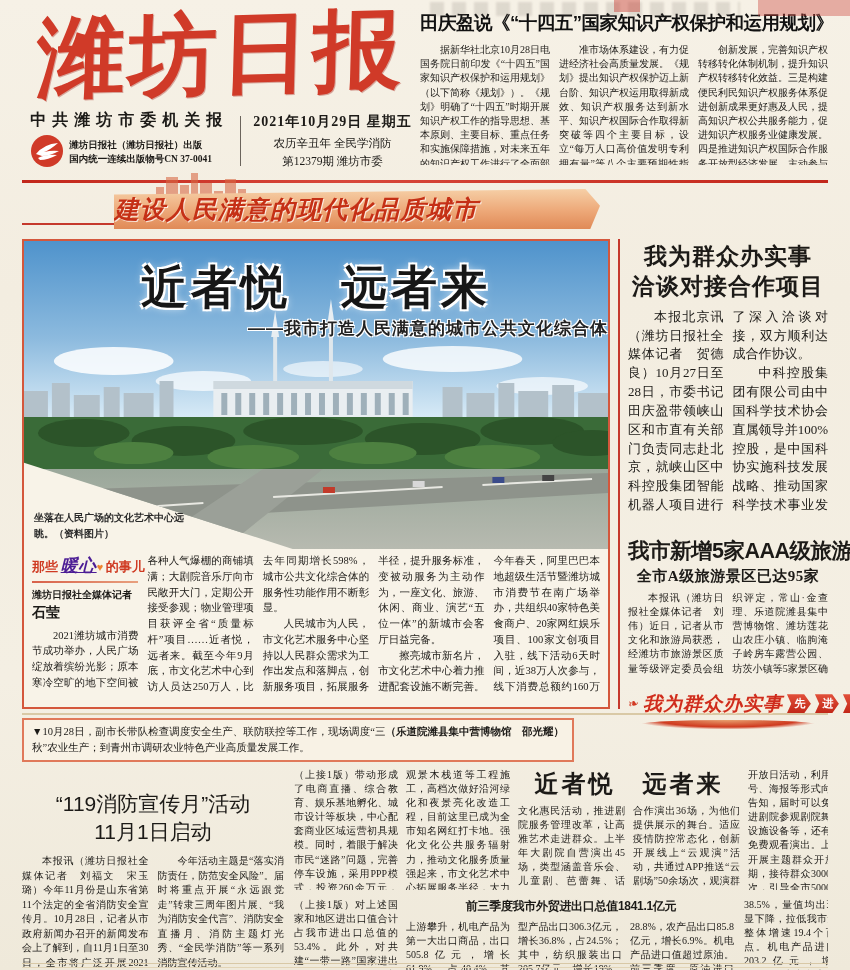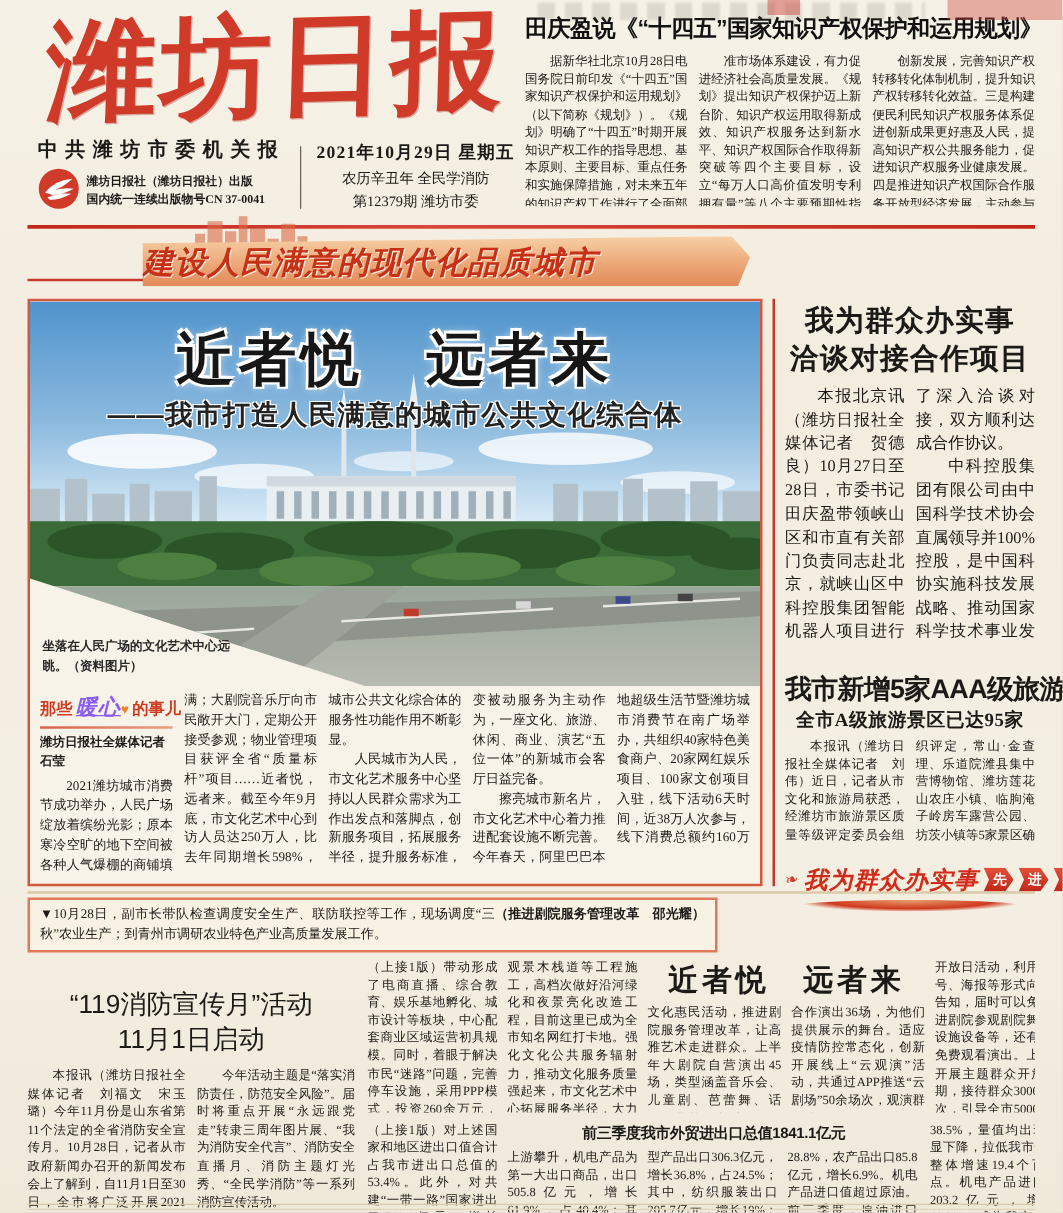--- a/index.html
+++ b/index.html
@@ -82,41 +82,41 @@
   }
   .photo svg{display:block;width:100%;height:100%;}
   .photo-headline{
     position:absolute;top:16px;left:0;right:0;text-align:center;
     font-family:"Liberation Serif","DejaVu Serif",serif;
     font-size:46px;font-weight:900;letter-spacing:4px;color:#161616;
     text-shadow:-2px -2px 0 #fff,2px -2px 0 #fff,-2px 2px 0 #fff,2px 2px 0 #fff,0 0 8px rgba(255,255,255,.9);
     white-space:nowrap;
   }
   .photo-subhead{
-    position:absolute;top:76px;left:0;right:0;text-align:center;
+    position:absolute;top:76px;left:0;right:0;text-align:right;
     font-family:"Liberation Sans","DejaVu Sans",sans-serif;
-    font-size:22px;font-weight:bold;color:#222;letter-spacing:1px;
+    font-size:17px;font-weight:bold;color:#222;letter-spacing:1px;
     text-shadow:-1px -1px 0 #fff,1px -1px 0 #fff,-1px 1px 0 #fff,1px 1px 0 #fff;
     white-space:nowrap;
   }
   .photo-caption{
     position:absolute;left:10px;bottom:8px;width:158px;
     font-size:10px;line-height:1.55;color:#2a2a2a;font-weight:bold;
   }
   .article-zone{height:150px;margin:4px 8px 4px 8px;overflow:hidden;
     column-count:5;column-gap:9px;font-size:10.5px;line-height:1.5;text-align:justify;}
   .article-zone p{margin:0;text-indent:2em;}
   .series-block{break-inside:avoid;margin-bottom:5px;}
   .series-badge{white-space:nowrap;}
   .series-badge .pre,.series-badge .post{color:#cf3a22;font-weight:900;font-size:13px;}
-  .series-badge .core{color:#8b5cf6;font-weight:900;font-size:17px;font-style:italic;letter-spacing:1px;text-decoration:underline;}
+  .series-badge .core{color:#4c1d95;font-weight:900;font-size:17px;font-style:italic;letter-spacing:1px;text-decoration:underline;}
   .series-badge .heart{color:#ef8430;font-size:11px;}
   .series-rule{height:2px;background:linear-gradient(90deg,#d8614a,#e8a07e);margin:2px 0 4px 0;}
   .byline{font-size:10px;font-weight:bold;text-align:left;}
-  .byline .nm{font-size:10px;}
+  .byline .nm{font-size:14px;}
 
   
   .right-col{flex:1;margin-left:8px;border-left:2px solid #c5392c;padding-left:8px;min-width:0;}
   .ra1-head{font-family:"Liberation Sans","DejaVu Sans",sans-serif;
     font-size:23px;font-weight:900;text-align:center;line-height:1.32;margin:2px 0 6px 0;letter-spacing:1px;}
   .ra1-body{column-count:2;column-gap:9px;height:222px;overflow:hidden;
     font-size:13px;line-height:1.45;text-align:justify;}
   .ra1-body p{margin:0;text-indent:2em;}
   .ra2-head{font-family:"Liberation Sans","DejaVu Sans",sans-serif;
     font-size:21.5px;font-weight:900;text-align:center;letter-spacing:-.5px;margin:6px 0 2px 0;white-space:nowrap;}
@@ -402,21 +402,21 @@
 
         </div>
         <div class="slogan-mound"></div>
       </div>
     </aside>
   </div>
 
   <div class="sep-tan"></div>
 
   <div class="brief-box">
-    <span class="brief-credit">（推进剧院服务管理改革　邵光耀）</span>
+    <span class="brief-credit">（乐道院潍县集中营博物馆　邵光耀）</span>
     <span>▼10月28日，副市长带队检查调度安全生产、联防联控等工作，现场调度“三秋”农业生产；到青州市调研农业特色产业高质量发展工作。</span>
   </div>
 
   <div class="bottom-row">
     <section class="fire">
       <h2 class="fire-head">
         <span>“119消防宣传月”活动</span><br>
         <span>11月1日启动</span>
       </h2>
       <div class="fire-body">

